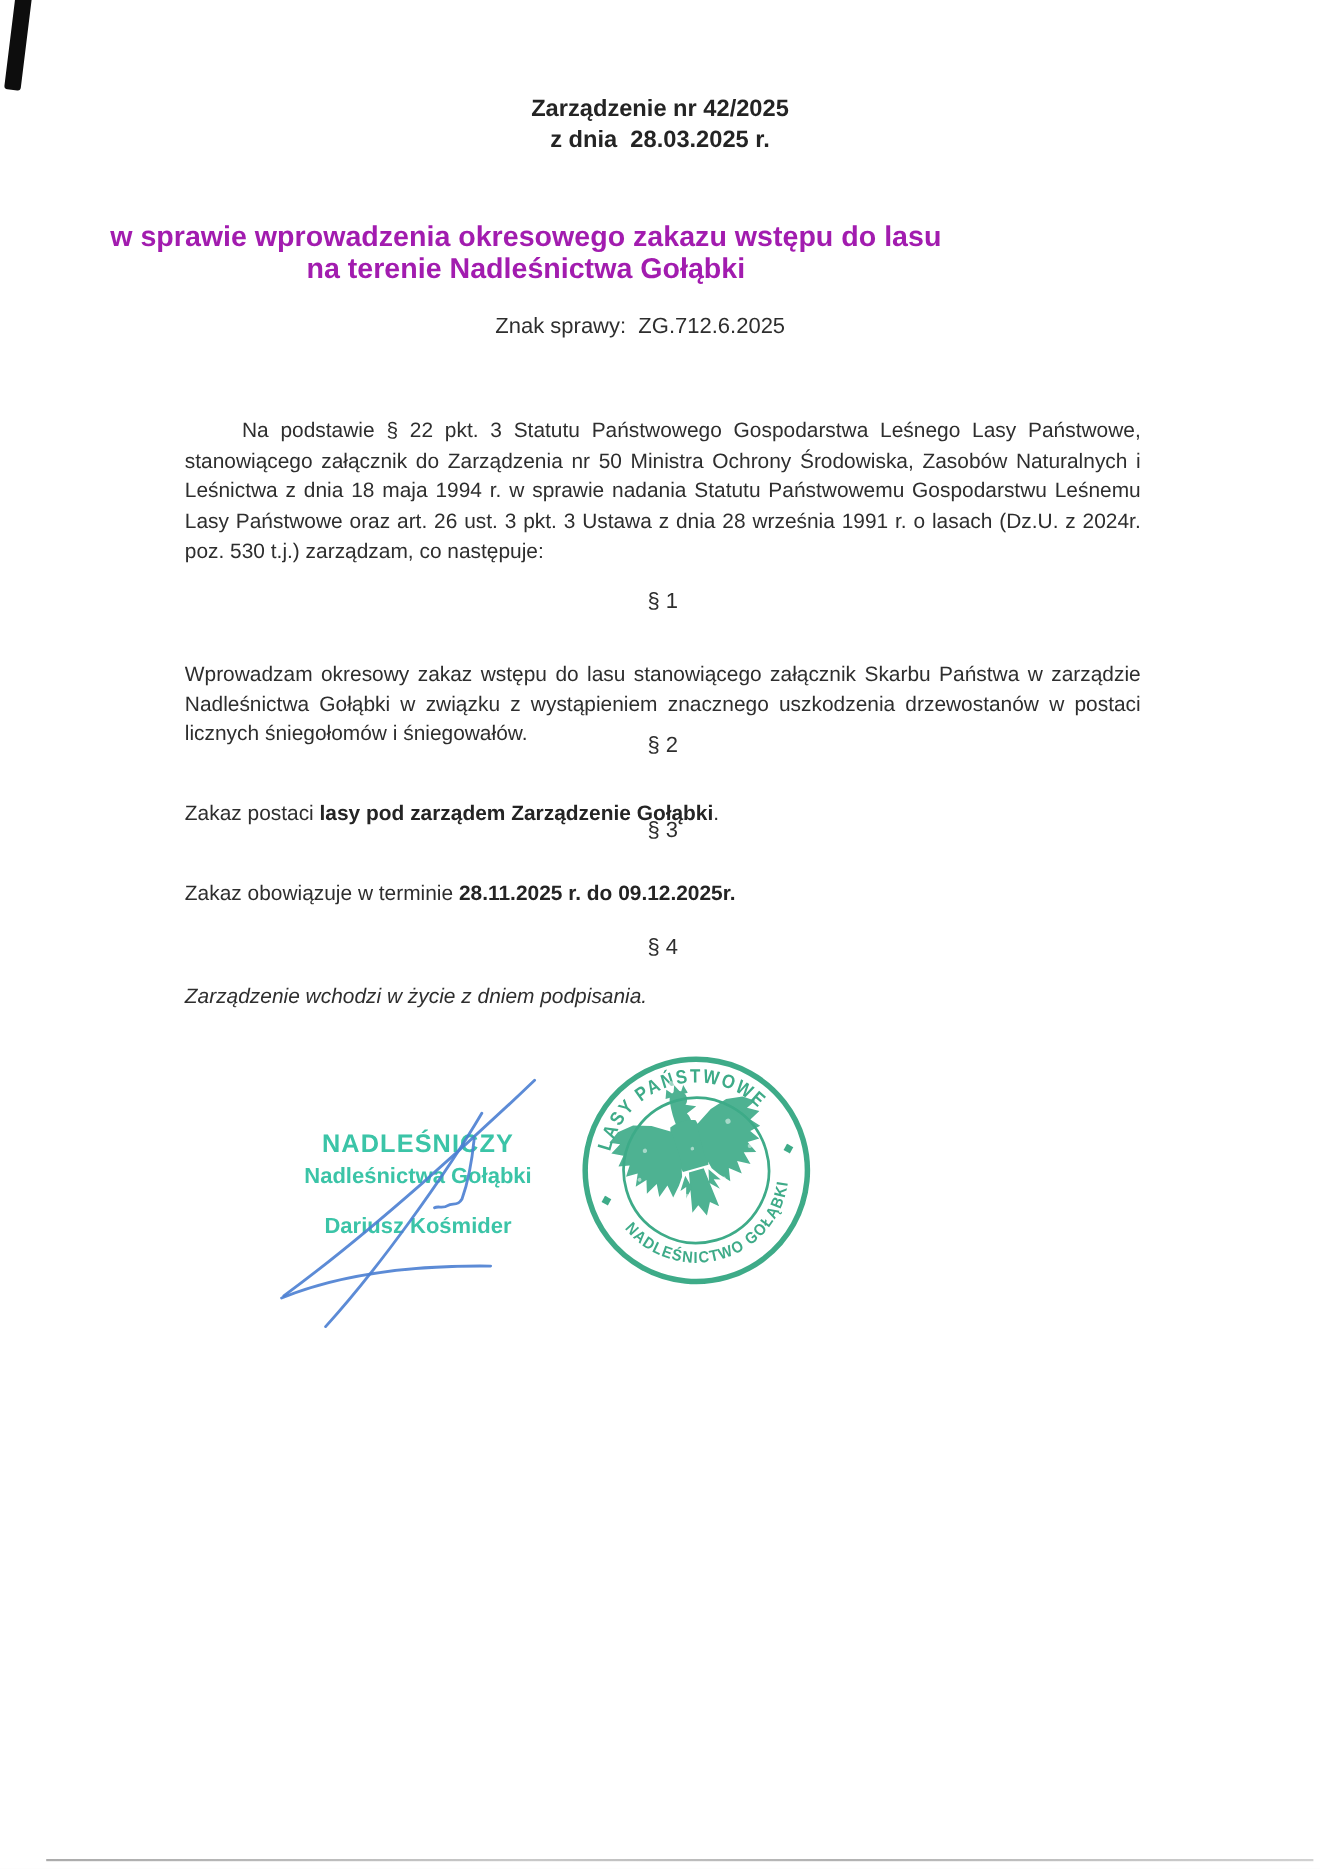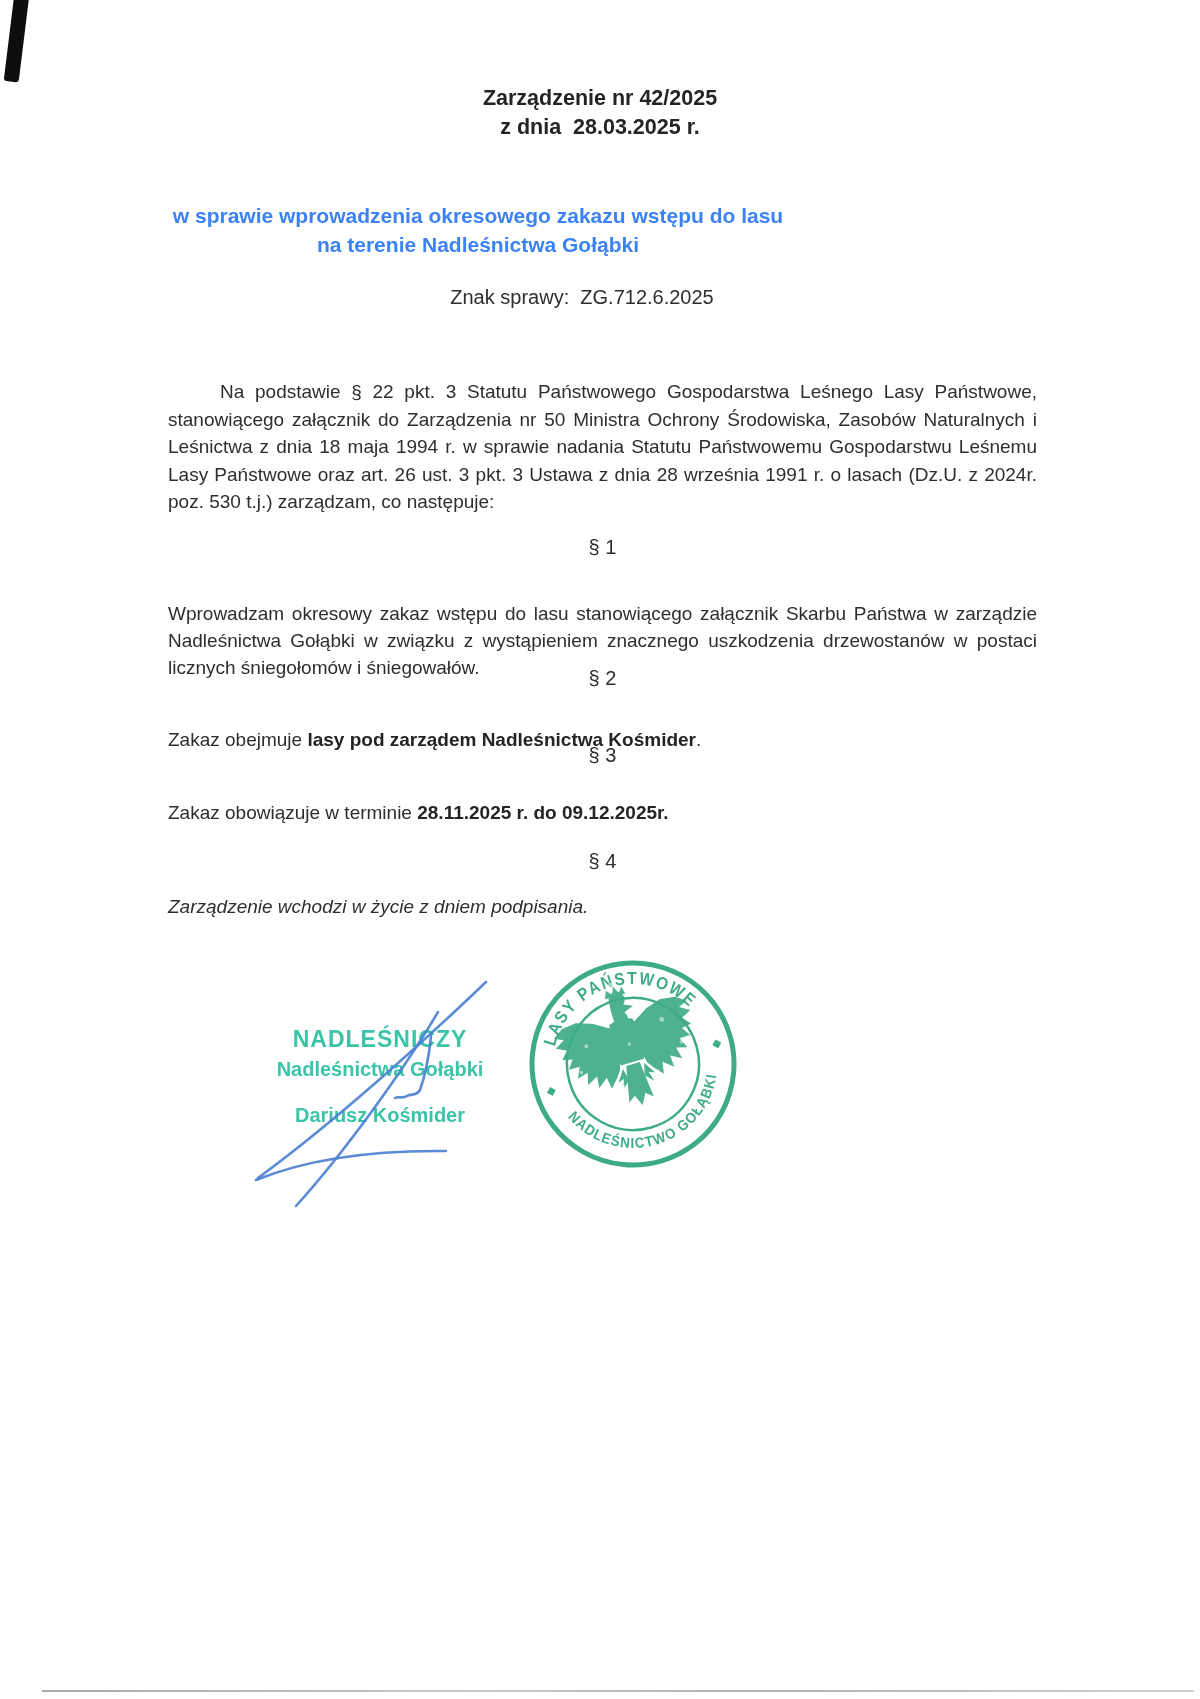--- a/index.html
+++ b/index.html
@@ -9,21 +9,21 @@
     background:#ffffff;
     overflow:hidden;
     font-family:"Liberation Sans","DejaVu Sans",sans-serif;
     color:#2e2e2e;
   }
   .prewrap{white-space:pre-wrap;}
   
   .title-block{position:absolute;top:84px;left:0;width:1200px;text-align:center;
     font-weight:bold;color:#242424;font-size:21.5px;line-height:29px;}
   .subject-block{position:absolute;top:201px;left:0;width:956px;text-align:center;
-    font-weight:bold;color:#3b82f6;font-size:21px;line-height:29px;}
+    font-weight:bold;color:#a21caf;font-size:26px;line-height:29px;}
   .case-line{position:absolute;top:286px;left:0;width:1164px;text-align:center;
     font-size:20px;color:#2e2e2e;}
   
   .bodytext{position:absolute;left:168px;width:869px;font-size:19px;line-height:27.5px;color:#2e2e2e;}
   .legal{top:364px;text-align:justify;text-indent:52px;margin-top:14px;}
   .sec-marker{position:absolute;left:168px;width:869px;text-align:center;
     font-size:20px;color:#2e2e2e;}
   .m1{top:536px;} .p1{top:581px;text-align:justify;line-height:27px;}
   .m2{top:667px;} .p2{top:707px;}
   .m3{top:744px;} .p3{top:780px;}
@@ -68,21 +68,21 @@
   </div>
 
   <div class="case-line prewrap">Znak sprawy:  ZG.712.6.2025</div>
 
   <p class="bodytext legal">Na podstawie § 22 pkt. 3 Statutu Państwowego Gospodarstwa Leśnego Lasy Państwowe, stanowiącego załącznik do Zarządzenia nr 50 Ministra Ochrony Środowiska, Zasobów Naturalnych i Leśnictwa z dnia 18 maja 1994 r. w sprawie nadania Statutu Państwowemu Gospodarstwu Leśnemu Lasy Państwowe oraz art. 26 ust. 3 pkt. 3 Ustawa z dnia 28 września 1991 r. o lasach (Dz.U. z 2024r. poz. 530 t.j.)  zarządzam, co następuje:</p>
 
   <div class="sec-marker m1">§ 1</div>
   <p class="bodytext p1">Wprowadzam okresowy zakaz wstępu do lasu stanowiącego załącznik Skarbu Państwa w zarządzie Nadleśnictwa Gołąbki w związku z wystąpieniem znacznego uszkodzenia drzewostanów w postaci licznych śniegołomów i śniegowałów.</p>
 
   <div class="sec-marker m2">§ 2</div>
-  <p class="bodytext p2"><span>Zakaz obejmuje </span><b>lasy pod zarządem Nadleśnictwa Kośmider</b><span>.</span></p>
+  <p class="bodytext p2"><span>Zakaz postaci </span><b>lasy pod zarządem Zarządzenie Gołąbki</b><span>.</span></p>
 
   <div class="sec-marker m3">§ 3</div>
   <p class="bodytext p3"><span>Zakaz obowiązuje w terminie </span><b>28.11.2025 r. do 09.12.2025r.</b><span></span></p>
 
   <div class="sec-marker m4">§ 4</div>
   <p class="bodytext p4">Zarządzenie wchodzi w życie z dniem podpisania.</p>
 
   <div class="role-stamp">
     <div class="l1">NADLEŚNICZY</div>
     <div class="l2">Nadleśnictwa Gołąbki</div>

